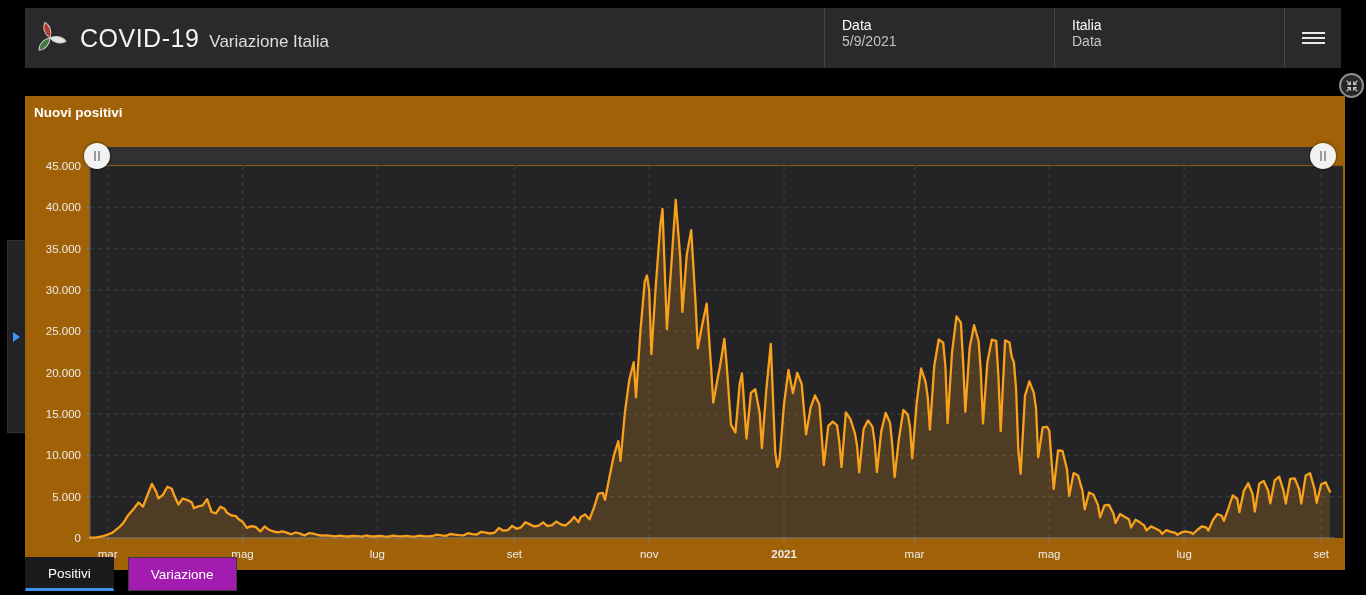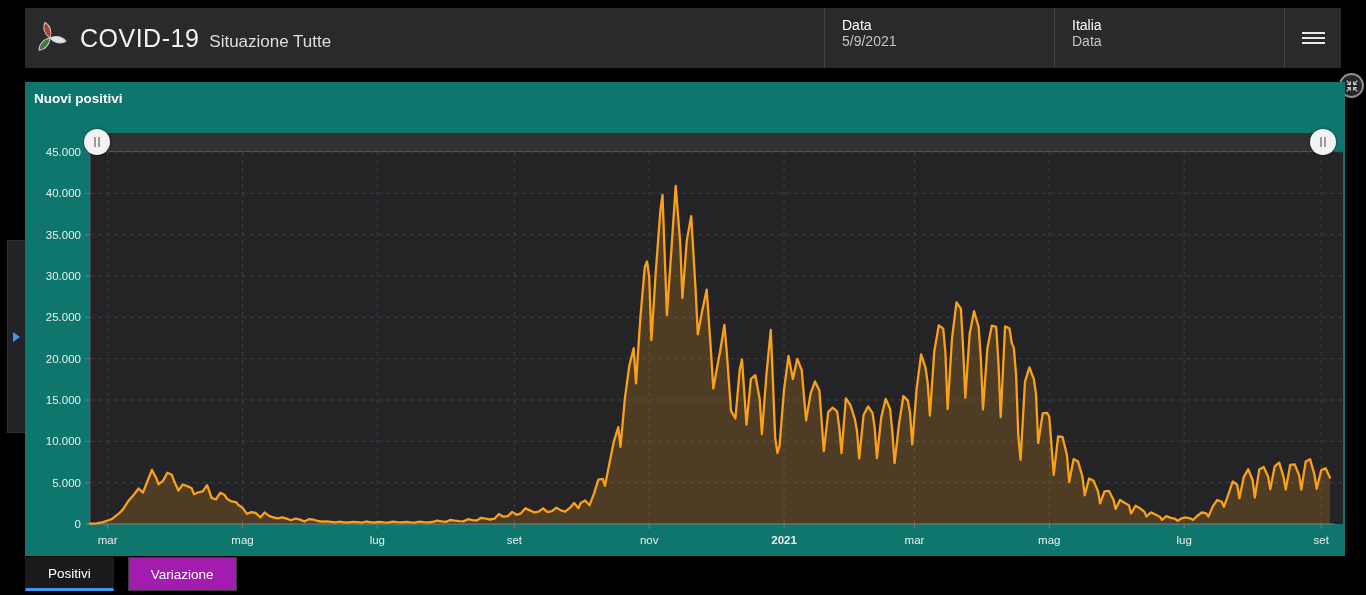--- a/index.html
+++ b/index.html
@@ -19,21 +19,21 @@
   .hvalue{font-size:14px;color:#c3c3c3;margin-top:0;}
   .menu-cell{width:57px;border-left:1px solid #454548;display:flex;align-items:center;justify-content:center;cursor:pointer;}
   .hamburger span{display:block;width:23px;height:2px;background:#e8e8e8;margin:3px 0;}
 
   
   .expand-strip{position:absolute;left:7px;top:240px;width:19px;height:193px;background:#232327;
                 border:1px solid #313135;display:flex;align-items:center;justify-content:center;cursor:pointer;}
   .expand-arrow{width:0;height:0;border-left:7px solid #3d97f2;border-top:5px solid transparent;border-bottom:5px solid transparent;}
 
   
-  .panel{position:absolute;left:25px;top:82px;width:1320px;height:474px;background:#0f766e;}
+  .panel{position:absolute;left:25px;top:96px;width:1320px;height:474px;background:#a16207;}
   .panel-title{position:absolute;left:9px;top:9px;font-size:13.5px;font-weight:bold;color:#ffffff;}
   .slider-track{position:absolute;left:72px;top:51px;width:1226px;height:18px;background:#313134;}
   .handle{position:absolute;top:47px;width:26px;height:26px;border-radius:50%;background:#f2f2f2;
           display:flex;align-items:center;justify-content:center;cursor:ew-resize;
           box-shadow:0 0 3px rgba(0,0,0,.6);}
   .handle-left{left:59px;}
   .handle-right{left:1285px;}
   .grip{width:6px;height:10px;border-left:2px solid #9a9a9a;border-right:2px solid #9a9a9a;}
   svg.chart{position:absolute;left:0;top:0;}
 
@@ -56,21 +56,21 @@
     <div class="brand">
       <svg width="36" height="36" viewBox="0 0 44 44">
         <g stroke="#c8c8c8" stroke-width="1.2">
           <path d="M22,22 C17,16 17,7 22,2 C27,7 27,16 22,22 Z" fill="#b43a30" transform="rotate(-18 22 22)"></path>
           <path d="M22,22 C17,16 17,7 22,2 C27,7 27,16 22,22 Z" fill="#e4e4e4" transform="rotate(102 22 22)"></path>
           <path d="M22,22 C17,16 17,7 22,2 C27,7 27,16 22,22 Z" fill="#3a7d3a" transform="rotate(222 22 22)"></path>
         </g>
       </svg>
       <div class="brand-titles">
         <span class="brand-title">COVID-19</span>
-        <span class="brand-sub">Situazione Tutte</span>
+        <span class="brand-sub">Variazione Italia</span>
       </div>
     </div>
     <div class="hcell">
       <div class="hlabel">Data</div>
       <div class="hvalue">5/9/2021</div>
     </div>
     <div class="hcell">
       <div class="hlabel">Italia</div>
       <div class="hvalue">Data</div>
     </div>

